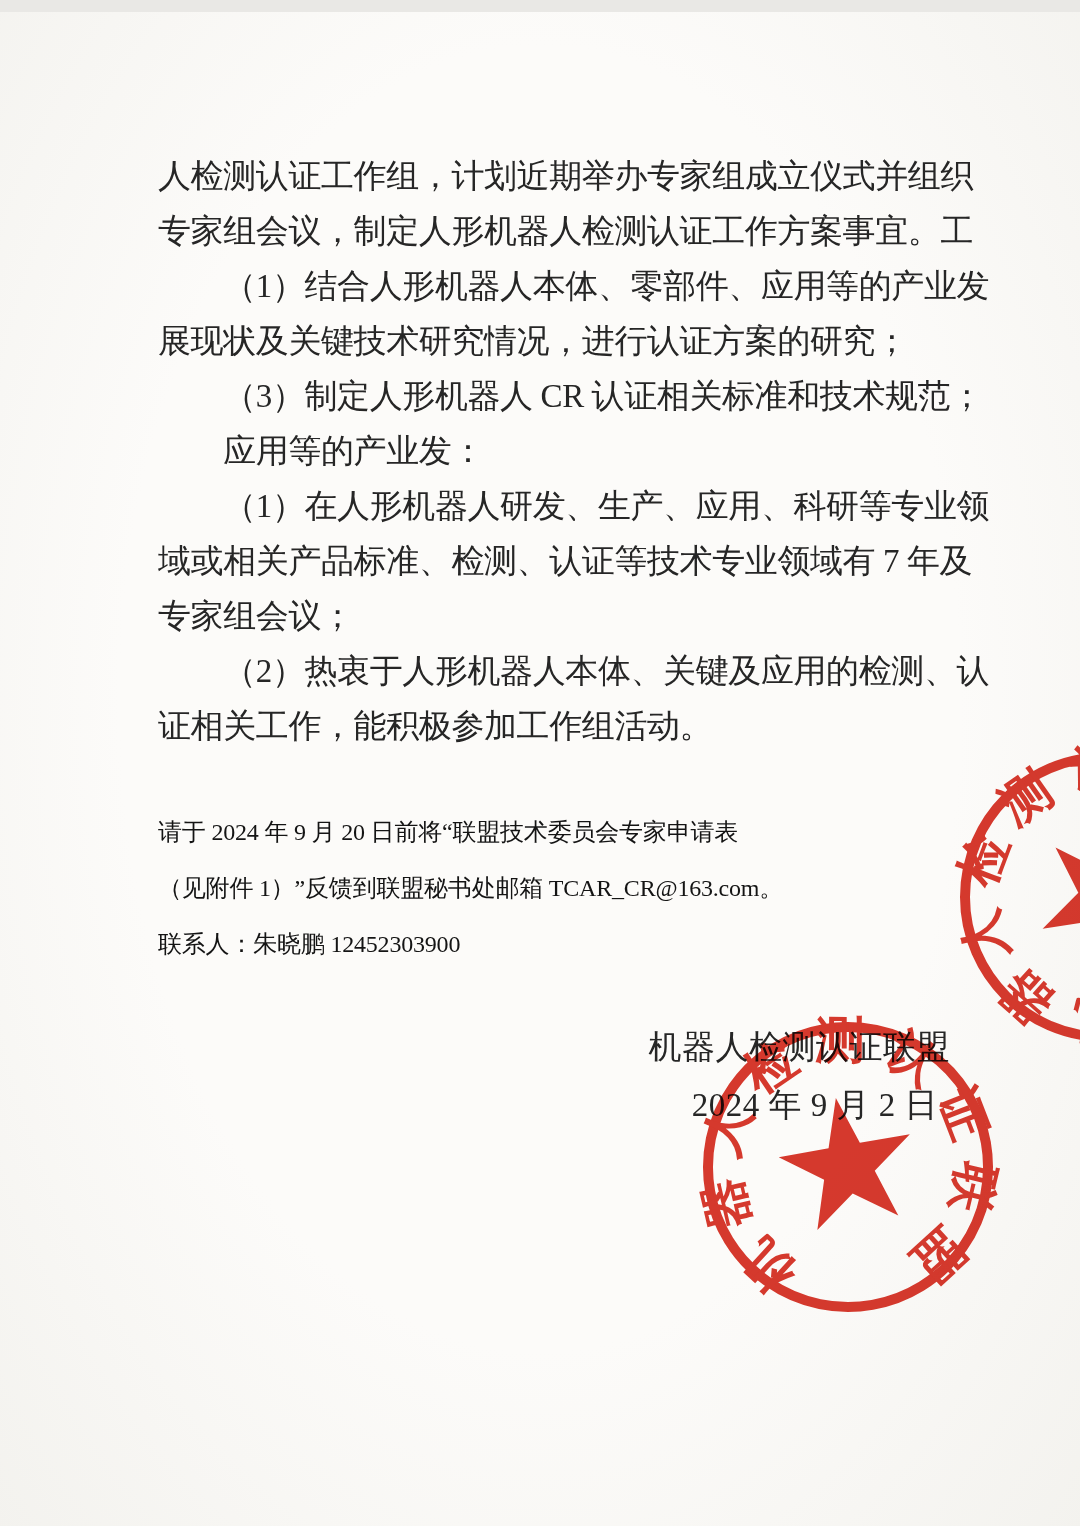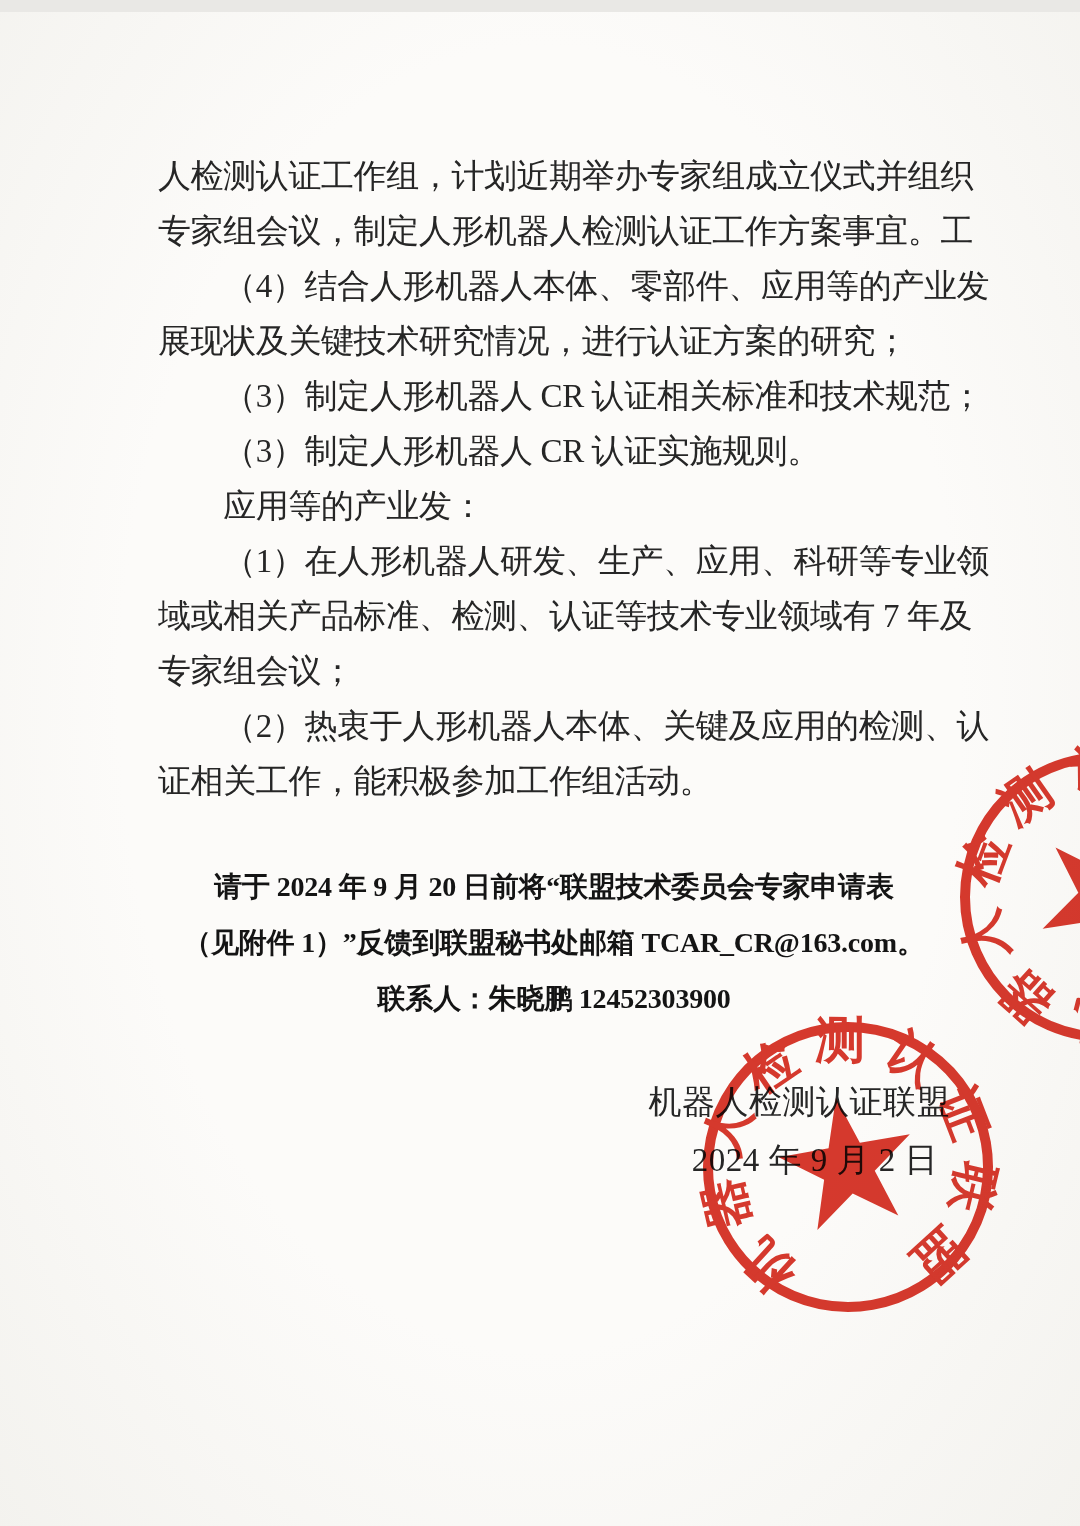--- a/index.html
+++ b/index.html
@@ -14,22 +14,22 @@
   }
   .textcol {
     position:absolute; left:158px; top:137px; width:792px;
   }
   .line {
     font-size:33px; line-height:55px; letter-spacing:-0.4px;
     white-space:nowrap; color:#262626;
   }
   .notice { margin-top:50px; }
   .notice .line {
-    font-weight:bold; font-size:28px; line-height:56px;
-    color:#141414; letter-spacing:-0.2px;text-align:center;
+    font-weight:normal; font-size:24px; line-height:56px;
+    color:#141414; letter-spacing:-0.2px;
   }
   .signoff { margin-top:46px; text-align:right; }
   .signoff .line { font-size:33px; line-height:58px; letter-spacing:0.5px; }
   .signoff .date-line { padding-right:12px; }
   .seal {
     position:absolute; pointer-events:none;
     mix-blend-mode:multiply; opacity:0.92;
   }
   .seal text {
     font-family:"Liberation Serif", serif;
@@ -40,24 +40,23 @@
   #seal-partial{ left:945px; top:725px; transform:rotate(-45deg); }
 </style>
 </head>
 <body>
 
 <div class="page">
 
   <div class="textcol">
     <p class="line" style="margin:0">人检测认证工作组，计划近期举办专家组成立仪式并组织</p>
     <p class="line" style="margin:0">专家组会议，制定人形机器人检测认证工作方案事宜。工</p>
-    <p class="line" style="margin:0">　　（4）结合人形机器人本体、零部件、应用等的产业发</p>
+    <p class="line" style="margin:0">　　（1）结合人形机器人本体、零部件、应用等的产业发</p>
     <p class="line" style="margin:0">展现状及关键技术研究情况，进行认证方案的研究；</p>
     <p class="line" style="margin:0">　　（3）制定人形机器人 CR 认证相关标准和技术规范；</p>
-    <p class="line" style="margin:0">　　（3）制定人形机器人 CR 认证实施规则。</p>
     <p class="line" style="margin:0">　　应用等的产业发：</p>
     <p class="line" style="margin:0">　　（1）在人形机器人研发、生产、应用、科研等专业领</p>
     <p class="line" style="margin:0">域或相关产品标准、检测、认证等技术专业领域有 7 年及</p>
     <p class="line" style="margin:0">专家组会议；</p>
     <p class="line" style="margin:0">　　（2）热衷于人形机器人本体、关键及应用的检测、认</p>
     <p class="line" style="margin:0">证相关工作，能积极参加工作组活动。</p>
 
     <div class="notice">
       <p class="line" style="margin:0">请于 2024 年 9 月 20 日前将“联盟技术委员会专家申请表</p>
       <p class="line" style="margin:0">（见附件 1）”反馈到联盟秘书处邮箱 TCAR_CR@163.com。</p>

